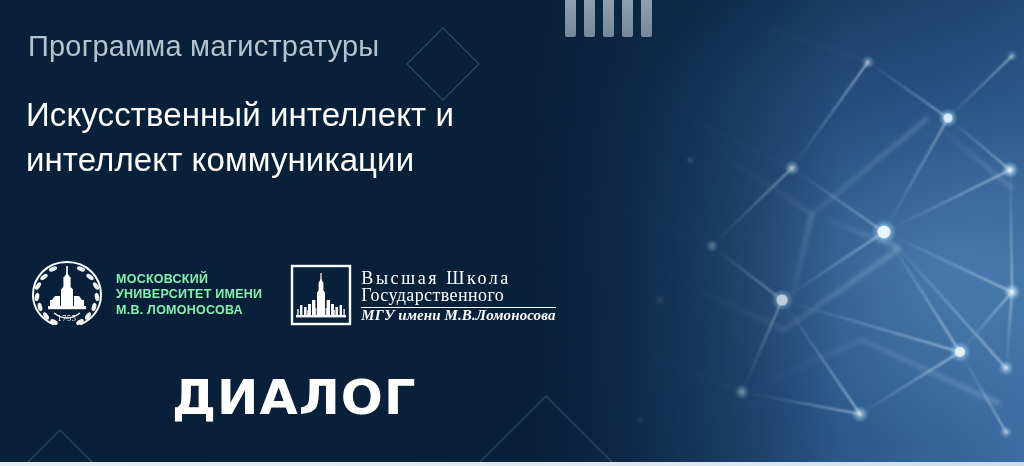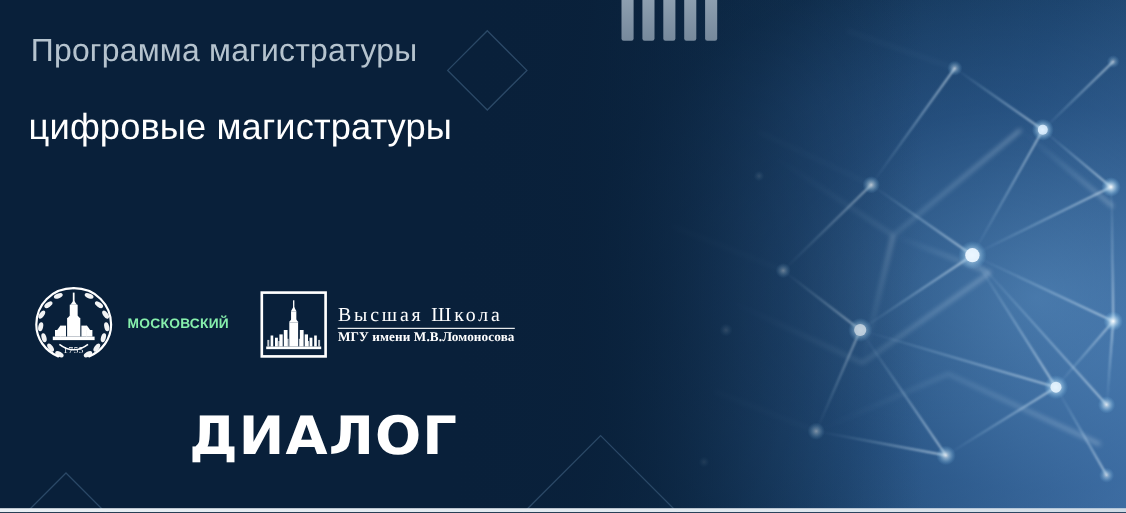--- a/index.html
+++ b/index.html
@@ -77,21 +77,21 @@
   .vshga-mark svg{display:block;width:62px;height:62px;}
   .vshga-text{margin-left:9px;color:#ffffff;}
   .vshga-text .l{
     font-family:"Liberation Serif","DejaVu Serif",serif;
     font-size:18px;line-height:17px;white-space:nowrap;letter-spacing:0.4px;
   }
   .vshga-text .l1{letter-spacing:2.6px;}
   .vshga-rule{height:1px;background:#ffffff;margin:3px 0 2px 0;}
   .vshga-text .sub{
     font-family:"Liberation Serif","DejaVu Serif",serif;
-    font-size:12px;line-height:11px;font-weight:bold;white-space:nowrap;letter-spacing:0.1px;
+    font-size:15px;line-height:11px;font-weight:bold;white-space:nowrap;letter-spacing:0.1px;font-style:italic;
   }
 
   
   .dialog{
     position:absolute;left:172px;top:373px;
     color:#ffffff;font-weight:bold;font-size:48px;line-height:48px;
     letter-spacing:1px;font-family:"DejaVu Sans",sans-serif;
     transform:scaleX(1.03);transform-origin:left top;
     white-space:nowrap;
   }
@@ -209,21 +209,22 @@
     <i></i>
     <i></i>
     <i></i>
   </div>
 
   <div class="content">
 
     <div class="kicker">Программа магистратуры</div>
 
     <div class="headline">
-      <span>цифровые магистратуры</span>
+      <span>Искусственный интеллект и</span>
+      <span>интеллект коммуникации</span>
     </div>
 
     <div class="logo-row">
 
       <div class="msu">
         <div class="msu-mark">
           <svg viewBox="0 0 78 78">
             <g fill="none" stroke="#ffffff" stroke-width="2">
 
               <path d="M39 6 C19 6 5 21 5 39 C5 52 13 63 25 68" stroke-linecap="round"></path>
@@ -263,20 +264,22 @@
             </g>
 
             <g>
               <path d="M26 57 Q39 67 52 57" fill="none" stroke="#ffffff" stroke-width="1.4"></path>
               <text x="39" y="64.6" text-anchor="middle" fill="#ffffff" font-family="'Liberation Serif',serif" font-size="8.2" letter-spacing="0.6">1755</text>
             </g>
           </svg>
         </div>
         <div class="msu-text">
           <div>МОСКОВСКИЙ</div>
+          <div>УНИВЕРСИТЕТ ИМЕНИ</div>
+          <div>М.В. ЛОМОНОСОВА</div>
         </div>
       </div>
 
       <div class="vshga">
         <div class="vshga-mark">
           <svg viewBox="0 0 62 62">
             <rect x="2" y="2" width="58" height="58" fill="none" stroke="#ffffff" stroke-width="2.4"></rect>
             <g fill="#ffffff">
               <rect x="30.4" y="9" width="1.2" height="8"></rect>
               <path d="M28.5 19 L31 14.5 L33.5 19 Z"></path>
@@ -298,20 +301,21 @@
                 <rect x="43.6" y="46" width="1.4" height="5"></rect>
                 <rect x="25" y="44" width="1.4" height="7"></rect>
                 <rect x="35.6" y="44" width="1.4" height="7"></rect>
               </g>
               <rect x="6" y="51" width="50" height="2.4"></rect>
             </g>
           </svg>
         </div>
         <div class="vshga-text">
           <div class="l l1">Высшая Школа</div>
+          <div class="l">Государственного</div>
           <div class="vshga-rule"></div>
           <div class="sub">МГУ имени М.В.Ломоносова</div>
         </div>
       </div>
 
     </div>
 
     <div class="dialog">ДИАЛОГ</div>
 
   </div>

